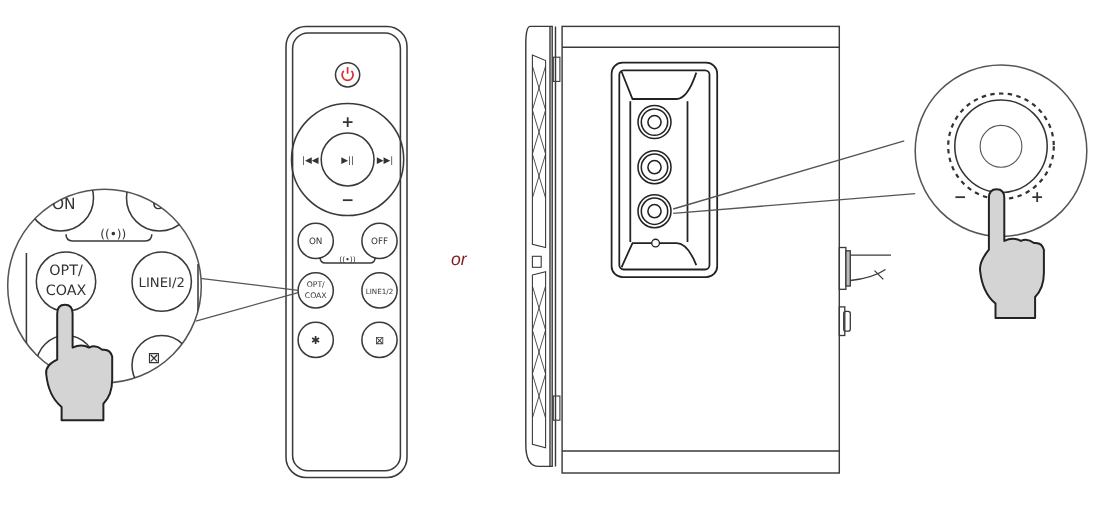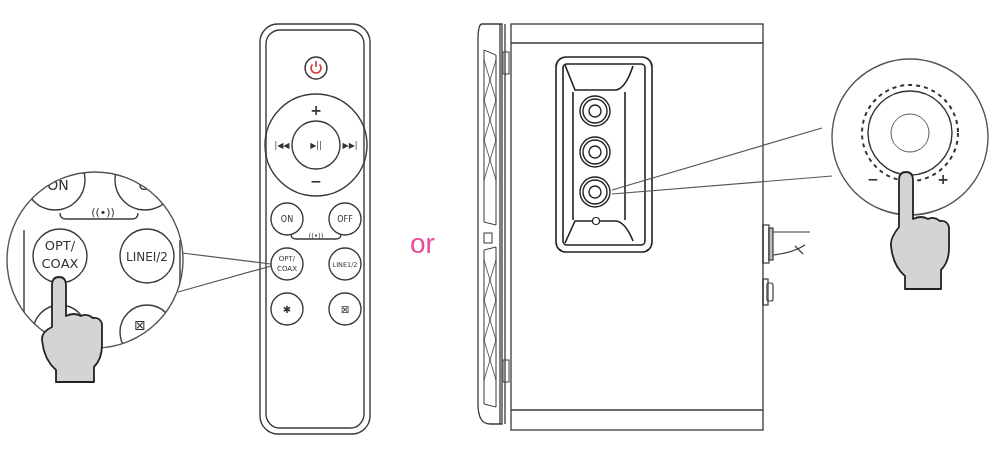--- a/index.html
+++ b/index.html
@@ -1,19 +1,19 @@
 <!DOCTYPE html>
 <html><head>
 <meta charset="utf-8">
 <style>
   html,body{margin:0;padding:0;background:#ffffff;}
   body{width:996px;height:462px;position:relative;overflow:hidden;font-family:"Liberation Sans","DejaVu Sans",sans-serif;}
   svg{position:absolute;left:0;top:0;}
   .lbl{font-family:"DejaVu Sans","Liberation Sans",sans-serif;fill:#333;}
-  .or{position:absolute;left:410px;top:228px;font-size:28px;color:#ec4899;font-family:"Liberation Sans",sans-serif;}
+  .or{position:absolute;left:410px;top:228px;font-size:16px;color:#7f1d1d;font-family:"Liberation Sans",sans-serif;font-style:italic;}
 </style>
 </head>
 <body>
 
 <svg width="996" height="462" viewBox="0 0 996 462">
   <defs>
     <clipPath id="leftClip">
         <circle cx="95" cy="260" r="88"></circle>
       </clipPath>
     <clipPath id="rightClip">

